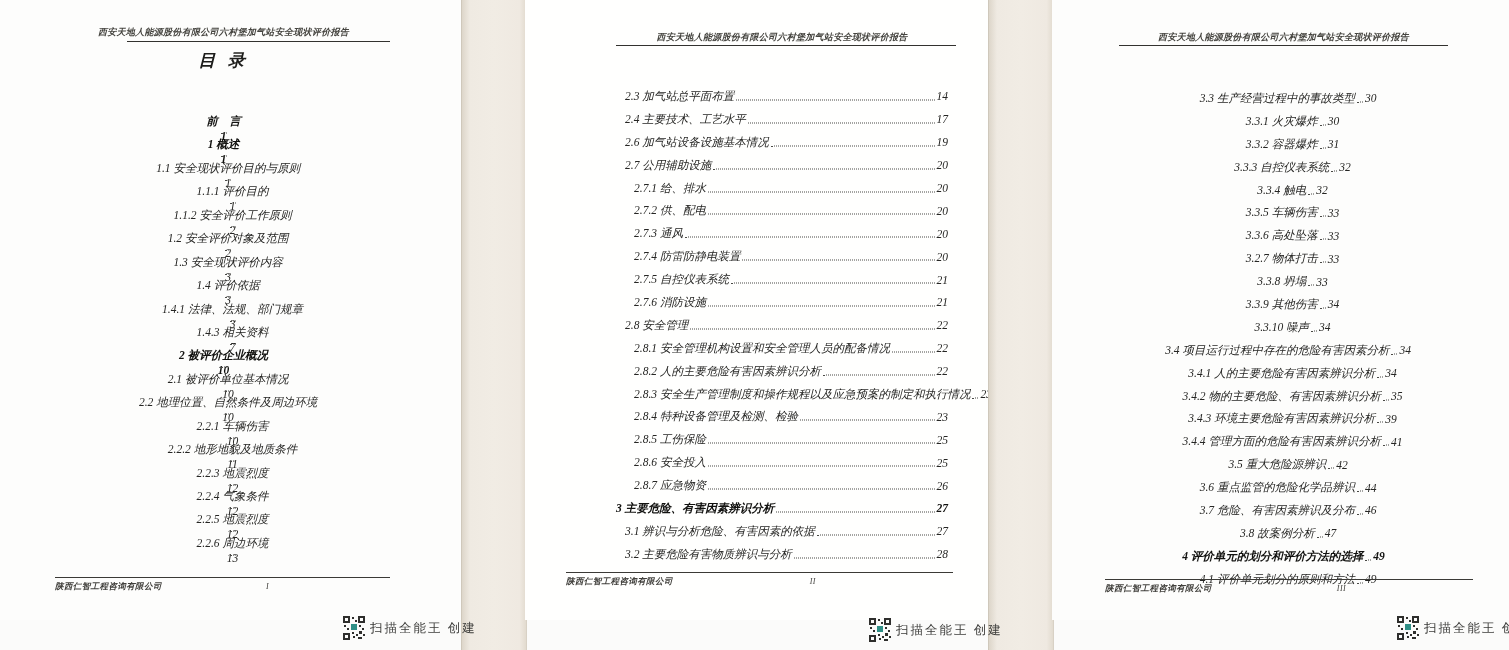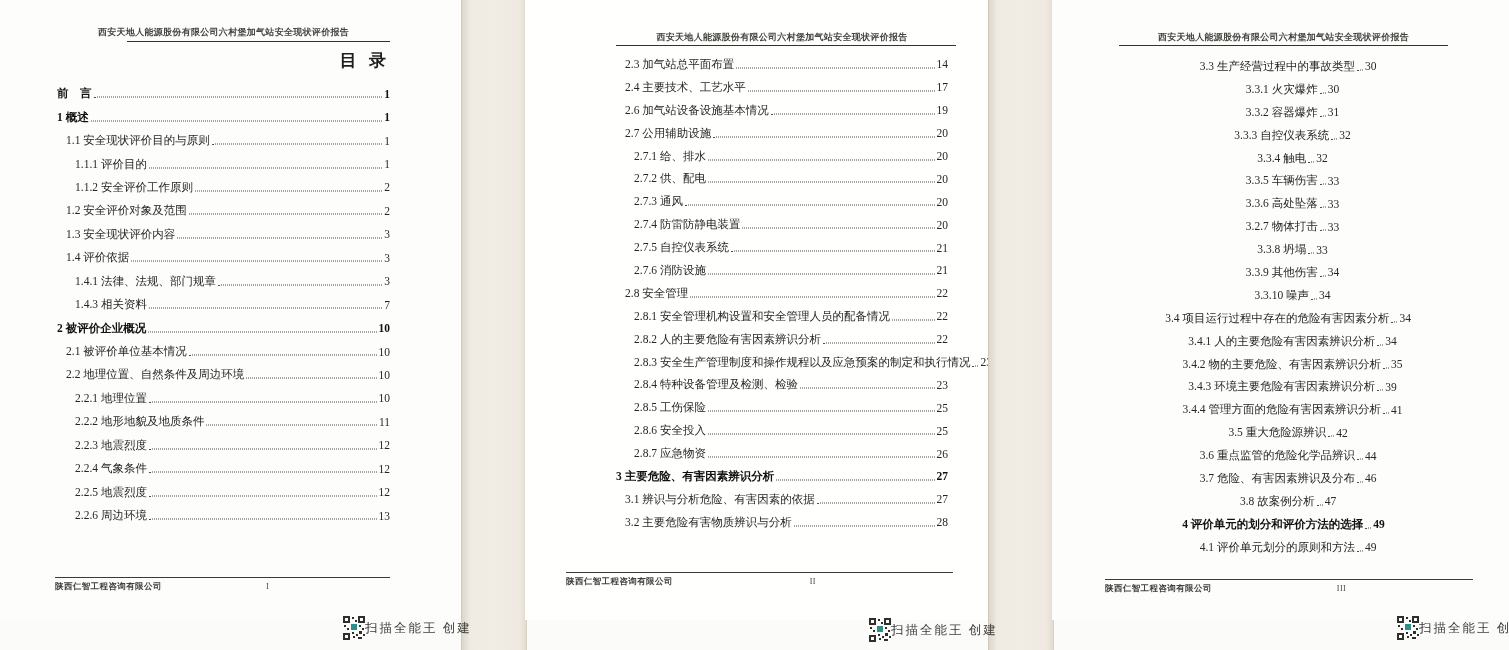--- a/index.html
+++ b/index.html
@@ -1,21 +1,21 @@
 <!DOCTYPE html>
 <html><head>
 <meta charset="utf-8">
 <style>
   html,body{margin:0;padding:0;background:#ffffff;}
   .canvas{
     position:relative;width:1509px;height:650px;overflow:hidden;
     font-family:"Liberation Serif","DejaVu Serif",serif;background:#fbfbfa;
   }
   
-  .page{position:absolute;top:0;height:620px;}
+  .page{position:absolute;top:0;height:620px;font-style:italic;}
   .page-1{left:0;width:461px;background:#fdfdfc;}
   .page-2{left:525px;width:463px;background:#fffffe;}
   .page-3{left:1052px;width:457px;background:#fdfdfc;}
   .gutter{
     position:absolute;top:0;height:650px;width:64px;
     background:linear-gradient(90deg,#ddd6ca 0px,#efeae2 8px,#f1ece4 50%,#efe9e1 90%,#e2dbcf 100%);
     border-left:1px solid #cfc8bb;border-right:1px solid #d8d1c5;
   }
   .gutter-1{left:461px;}
   .gutter-2{left:988px;}
@@ -30,30 +30,30 @@
     font-size:9px;font-weight:bold;color:#45443f;letter-spacing:.3px;white-space:nowrap;
   }
   .page-1 .page-header{top:26px;}
   .page-2 .page-header,.page-3 .page-header{top:31px;}
   .header-rule{position:absolute;height:1px;background:#33322f;left:0;right:0;}
   .page-1 .header-rule{top:41px;left:70px;}
   .page-2 .header-rule{top:45px;right:-8px;}
   .page-3 .header-rule{top:45px;}
 
   .toc-title{
-    position:absolute;top:49px;left:0;right:0;margin:0;text-align:right;
+    position:absolute;top:49px;left:0;right:0;margin:0;text-align:center;
     font-size:17px;font-weight:bold;letter-spacing:4px;color:#1d1d1b;
   }
 
-  .toc-list{position:absolute;left:0;right:0;display:flex;flex-direction:column;}
+  .toc-list{position:absolute;left:0;right:0;display:flex;flex-direction:column;margin-top:32px;}
   .page-1 .toc-list{top:82px;}
   .page-2 .toc-list{top:53px;}
   .page-3 .toc-list{top:55px;align-items:center;}
   .toc-row{display:flex;align-items:center;font-size:11.5px;color:#262624;}
-  .page-1 .toc-row{height:23.45px;}
+  .page-1 .toc-row{height:23.45px;flex-direction:column;}
   .page-2 .toc-row{height:22.9px;}
   .page-3 .toc-row{height:22.9px;}
   .toc-row.lvl1{padding-left:9px;}
   .toc-row.lvl2{padding-left:18px;}
   .toc-row.bold{font-weight:bold;color:#121210;}
   .toc-label{white-space:nowrap;}
   .toc-dots{flex:1;height:0;border-bottom:1.6px dotted #4a4a46;margin:0 2px;transform:translateY(3.5px);min-width:6px;}
   .toc-page{white-space:nowrap;font-weight:normal;}
   .toc-row.bold .toc-page{font-weight:bold;}
 
@@ -63,21 +63,21 @@
   .page-3 .footer-rule{top:579px;left:-14px;right:-25px;}
   .page-footer{position:absolute;font-size:8.5px;font-weight:bold;color:#403f3b;letter-spacing:.4px;}
   .page-1 .page-footer{top:581px;left:-2px;right:0;}
   .page-2 .page-footer{top:576px;left:-50px;right:-5px;}
   .page-3 .page-footer{top:583px;left:-14px;right:-25px;}
   .footer-company{position:absolute;left:0;top:0;white-space:nowrap;}
   .footer-page-num{position:absolute;left:63%;top:1px;font-weight:normal;font-size:8px;}
 
   
   .watermark{
-    position:absolute;display:flex;align-items:center;
+    position:absolute;display:flex;align-items:center;gap:5px;
     color:#3c3c3a;font-size:12.5px;letter-spacing:2px;white-space:nowrap;
     font-family:"Liberation Serif","DejaVu Serif",serif;
   }
   .wm-1{left:343px;top:616px;}
   .wm-2{left:869px;top:618px;}
   .wm-3{left:1397px;top:616px;}
   .qr{display:block;}
 </style>
 </head>
 <body>
@@ -150,21 +150,21 @@
           <span class="toc-label">2.1 被评价单位基本情况</span>
           <span class="toc-dots"></span>
           <span class="toc-page">10</span>
         </div>
           <div class="toc-row lvl1">
           <span class="toc-label">2.2 地理位置、自然条件及周边环境</span>
           <span class="toc-dots"></span>
           <span class="toc-page">10</span>
         </div>
           <div class="toc-row lvl2">
-          <span class="toc-label">2.2.1 地理位置</span>
+          <span class="toc-label">2.2.1 车辆伤害</span>
           <span class="toc-dots"></span>
           <span class="toc-page">10</span>
         </div>
           <div class="toc-row lvl2">
           <span class="toc-label">2.2.2 地形地貌及地质条件</span>
           <span class="toc-dots"></span>
           <span class="toc-page">11</span>
         </div>
           <div class="toc-row lvl2">
           <span class="toc-label">2.2.3 地震烈度</span>

